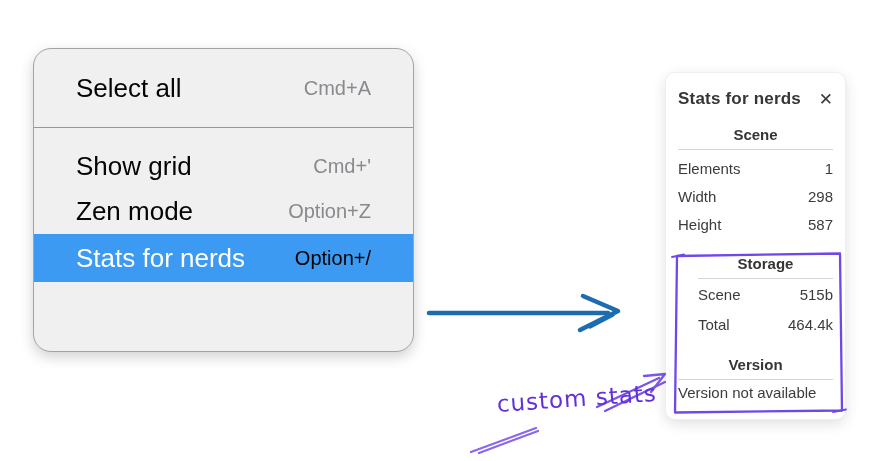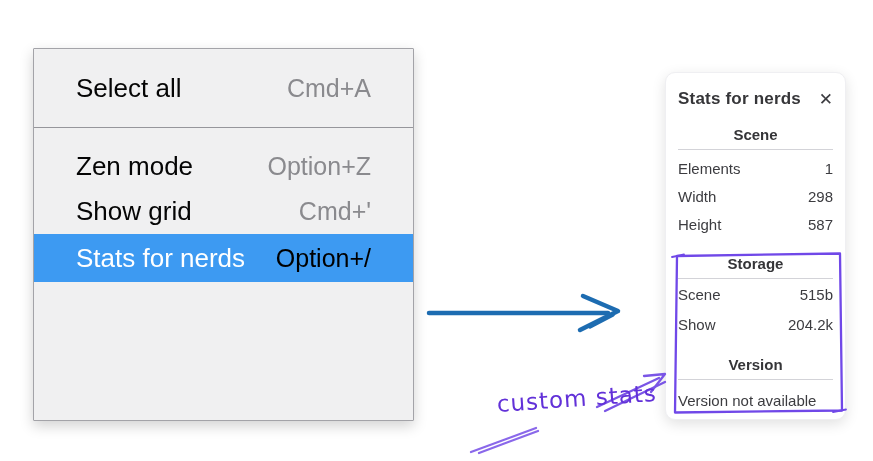--- a/index.html
+++ b/index.html
@@ -3,31 +3,31 @@
 <meta charset="utf-8">
 <style>
   html,body{margin:0;padding:0;}
   body{
     width:873px;height:461px;position:relative;background:#ffffff;
     font-family:"Liberation Sans", sans-serif;overflow:hidden;
   }
 
   
   .menu{
-    position:absolute;left:33px;top:48px;width:381px;height:373px;
-    background:#f0f0f1;border:1px solid #a3a3a8;border-radius:1px;
+    position:absolute;left:33px;top:48px;width:381px;height:304px;
+    background:#f0f0f1;border:1px solid #a3a3a8;border-radius:18px;
     box-shadow:0 5px 14px rgba(0,0,0,.18);
     box-sizing:border-box;overflow:hidden;
     display:flex;flex-direction:column;
   }
   .menu-row{
     display:flex;justify-content:space-between;align-items:center;
     padding:0 42px;font-size:26px;color:#050505;flex:0 0 auto;
   }
-  .menu-row .shortcut{color:#8a8a8e;font-size:25px;}
+  .menu-row .shortcut{color:#8a8a8e;font-size:20px;}
   .menu-row.first{height:78px;}
   .menu-sep{height:0;border-top:1px solid #96969b;flex:0 0 auto;}
   .menu-group{padding-top:16px;display:flex;flex-direction:column;}
   .menu-group .menu-row{height:45px;}
   .menu-row.selected{
     height:48px;background:#3d9af2;color:#ffffff;
   }
   .menu-row.selected .shortcut{color:#000000;}
 
   
@@ -47,22 +47,22 @@
   .sec-header{
     text-align:center;font-weight:bold;font-size:15px;color:#353538;
     margin-top:17px;
   }
   .sec-rule{border:none;border-top:1px solid #d3d3d8;margin:6px 0 0 0;}
   .stat-row{
     display:flex;justify-content:space-between;align-items:center;height:28px;
   }
   .storage .stat-row{height:30px;}
   .scene-rows{padding-top:4px;}
-  .storage{margin-top:1px;}
-  .version-note{margin-top:12px;color:#3c3c40;}
+  .storage{margin-top:1px;padding-left:20px;}
+  .version-note{margin-top:4px;color:#3c3c40;}
 
   
   .overlay{position:absolute;left:0;top:0;pointer-events:none;}
   .handwriting{
     position:absolute;left:496px;top:391px;
     font-size:23px;font-weight:500;letter-spacing:1px;
     transform:rotate(-4deg);transform-origin:left top;
     font-family:"DejaVu Sans", sans-serif;
   }
 </style>
@@ -70,26 +70,26 @@
 <body>
 
 <div class="menu">
   <div class="menu-row first">
     <span>Select all</span>
     <span class="shortcut">Cmd+A</span>
   </div>
   <div class="menu-sep"></div>
   <div class="menu-group">
     <div class="menu-row">
+      <span>Show grid</span>
+      <span class="shortcut">Cmd+'</span>
+    </div>
+    <div class="menu-row">
       <span>Zen mode</span>
       <span class="shortcut">Option+Z</span>
-    </div>
-    <div class="menu-row">
-      <span>Show grid</span>
-      <span class="shortcut">Cmd+'</span>
     </div>
     <div class="menu-row selected">
       <span>Stats for nerds</span>
       <span class="shortcut">Option+/</span>
     </div>
   </div>
 </div>
 
 <div class="panel">
   <div class="panel-header">
@@ -117,22 +117,22 @@
   </div>
 
   <div class="section storage">
     <div class="sec-header">Storage</div>
     <hr class="sec-rule">
     <div class="stat-row">
       <span>Scene</span>
       <span>515b</span>
     </div>
     <div class="stat-row">
-      <span>Show</span>
-      <span>204.2k</span>
+      <span>Total</span>
+      <span>464.4k</span>
     </div>
   </div>
 
   <div class="section version">
     <div class="sec-header">Version</div>
     <hr class="sec-rule">
     <div class="version-note">Version not available</div>
   </div>
 </div>
 

